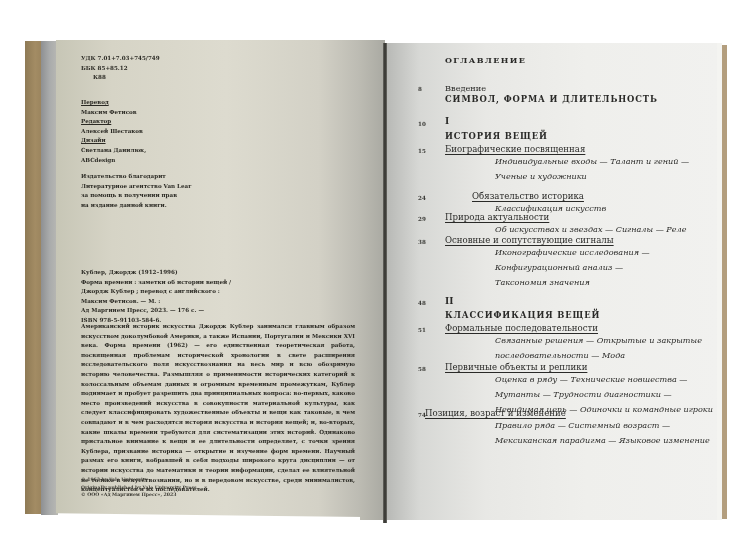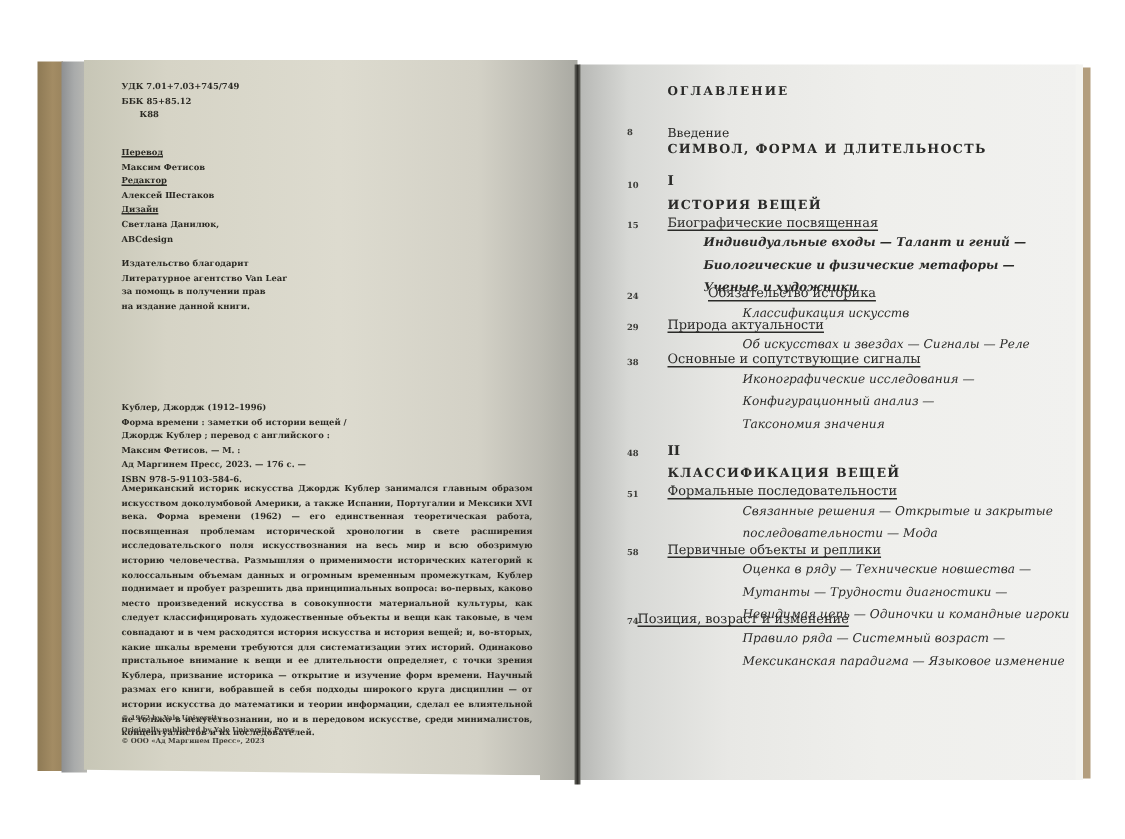--- a/index.html
+++ b/index.html
@@ -127,23 +127,22 @@
   <div class="num" style="top:86px">8</div>
   <div class="rp intro-label">Введение</div>
   <div class="rp caps" style="left:445px; top:94px;">СИМВОЛ, ФОРМА И ДЛИТЕЛЬНОСТЬ</div>
 
   <div class="num" style="top:121px">10</div>
   <div class="rp part-roman" style="left:445px; top:116px;">I</div>
   <div class="rp caps" style="left:445px; top:131px;">ИСТОРИЯ ВЕЩЕЙ</div>
 
   <div class="num" style="top:148px">15</div>
   <div class="rp sec" style="left:445px; top:144px;">Биографические посвященная</div>
-  <div class="rp sub" style="left:469px; top:154px;font-weight:bold;">
+  <div class="rp sub" style="left:495px; top:154px;">
     <div>Индивидуальные входы — Талант и гений —</div>
-    <div>Биологические и физические метафоры —</div>
     <div>Ученые и художники</div>
   </div>
 
   <div class="num" style="top:195px">24</div>
   <div class="rp sec" style="left:472px; top:191px;">Обязательство историка</div>
   <div class="rp sub" style="left:495px; top:201px;">
     <div>Классификация искусств</div>
   </div>
 
   <div class="num" style="top:216px">29</div>

